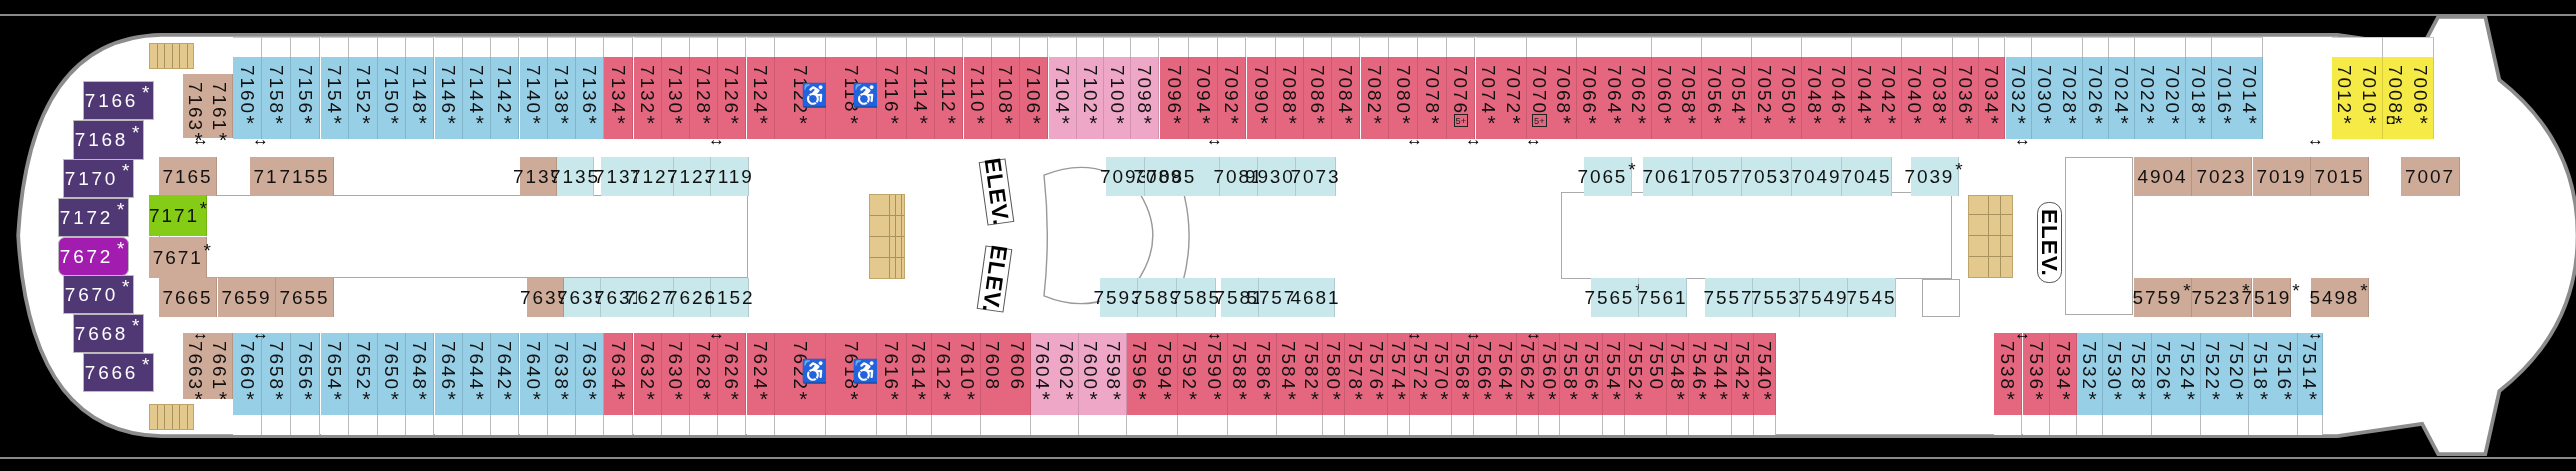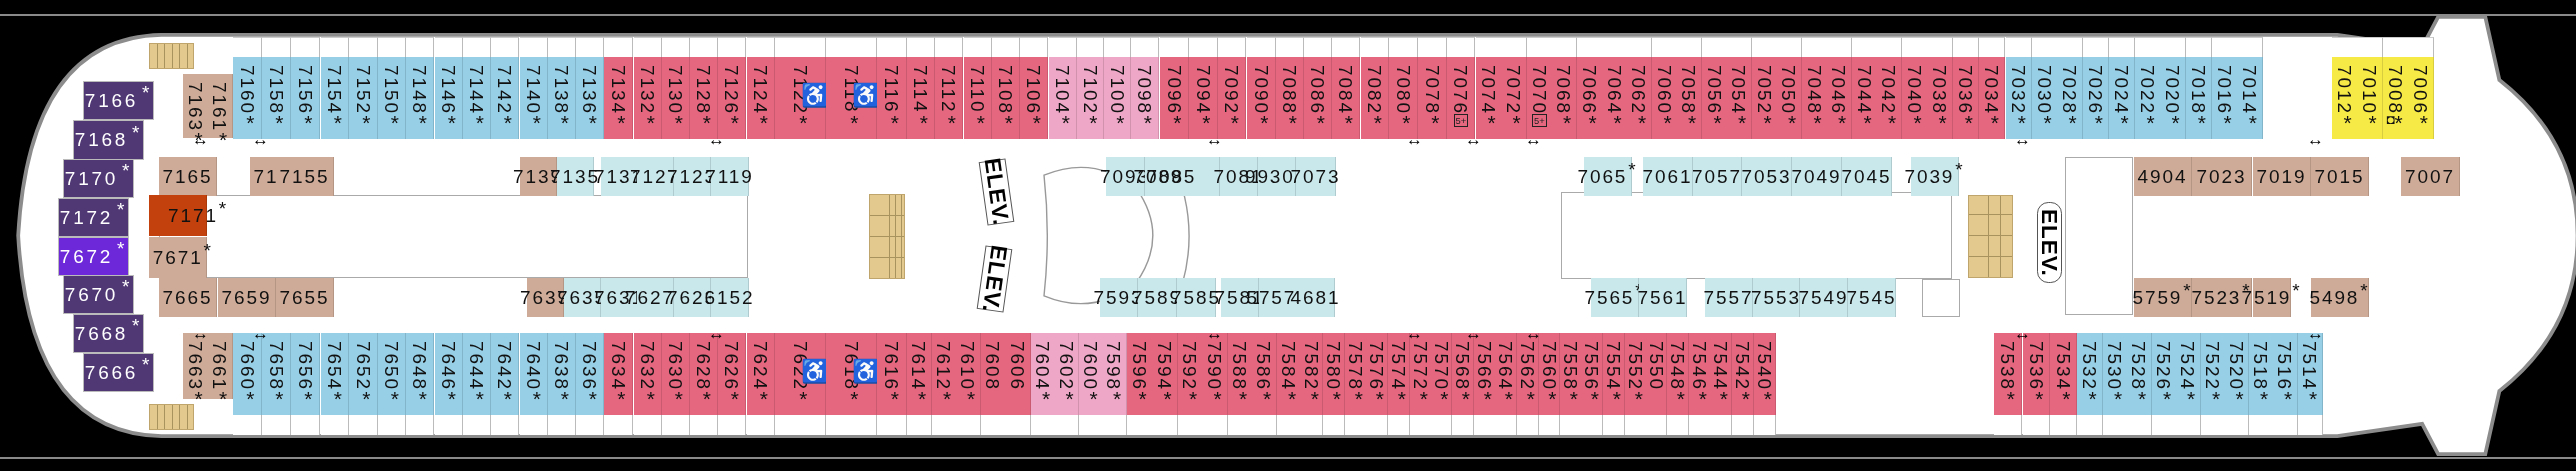--- a/index.html
+++ b/index.html
@@ -971,21 +971,21 @@
       <span class="star">*</span>
     </div>
     <div class="cab horiz" style="left: 2253px; top: 278px; width: 38px; height: 39px; background: rgb(206, 171, 152);">
       <span>7519</span>
       <span class="star">*</span>
     </div>
     <div class="cab horiz" style="left: 2311px; top: 278px; width: 58px; height: 39px; background: rgb(206, 171, 152);">
       <span>5498</span>
       <span class="star">*</span>
     </div>
-    <div class="cab horiz" style="left: 149px; top: 195px; width: 58px; height: 41px; background: #c2410c; justify-content: flex-start; padding-left: 19px;">
+    <div class="cab horiz" style="left: 149px; top: 195px; width: 58px; height: 41px; background: #84cc16; justify-content: flex-start; padding-left: 0;">
       <span>7171</span>
       <span class="star">*</span>
     </div>
     <div class="cab horiz" style="left: 149px; top: 237px; width: 58px; height: 41px; background: rgb(206, 171, 152); justify-content: flex-start; padding-left: 3.8px;">
       <span>7671</span>
       <span class="star">*</span>
     </div>
     <div class="suite" style="left: 83px; top: 81px; width: 71px; height: 39px; background: rgb(80, 56, 117);">
       <span>7166</span>
       <span class="star">*</span>
@@ -995,21 +995,21 @@
       <span class="star">*</span>
     </div>
     <div class="suite" style="left: 63px; top: 159px; width: 71px; height: 39px; background: rgb(80, 56, 117);">
       <span>7170</span>
       <span class="star">*</span>
     </div>
     <div class="suite" style="left: 58px; top: 198px; width: 71px; height: 39px; background: rgb(80, 56, 117);">
       <span>7172</span>
       <span class="star">*</span>
     </div>
-    <div class="suite" style="left: 58px; top: 237px; width: 71px; height: 39px; background: #6d28d9;">
+    <div class="suite" style="left: 58px; top: 237px; width: 71px; height: 39px; background: #a21caf; border-radius: 7px;">
       <span>7672</span>
       <span class="star">*</span>
     </div>
     <div class="suite" style="left: 63px; top: 275px; width: 71px; height: 39px; background: rgb(80, 56, 117);">
       <span>7670</span>
       <span class="star">*</span>
     </div>
     <div class="suite" style="left: 73px; top: 314px; width: 71px; height: 39px; background: rgb(80, 56, 117);">
       <span>7668</span>
       <span class="star">*</span>

